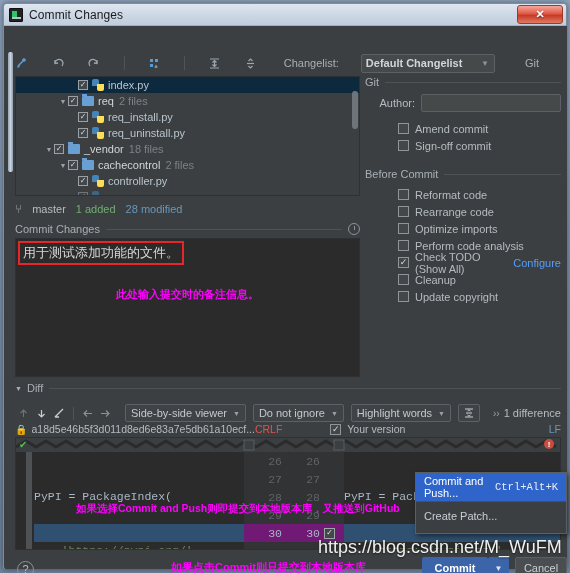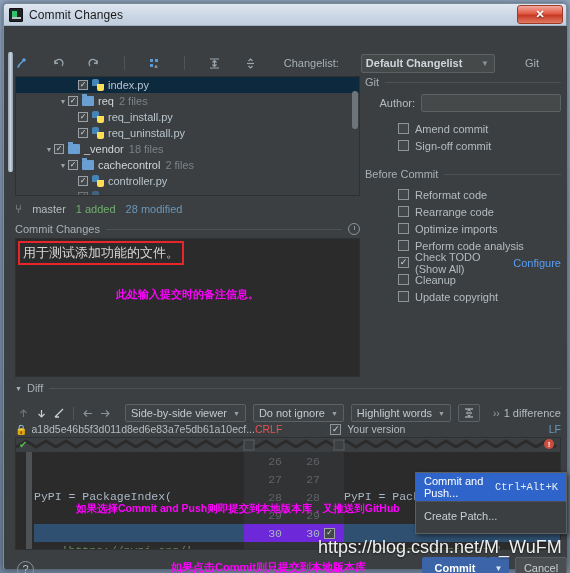--- a/index.html
+++ b/index.html
@@ -257,21 +257,21 @@
     position: absolute; top: 14px; font-family: "Liberation Mono", monospace;
     font-size: 11.5px; line-height: 18px; white-space: pre; overflow: hidden;
   }
   #col-left  { left: 18px;  width: 210px; }
   #col-right { left: 328px; width: 218px; }
   #gutter {
     position: absolute; left: 228px; top: 14px; width: 100px; height: 99px;
     background: #313335;
   }
   .gut-row { height: 18px; display: flex; align-items: center; font-family: "Liberation Mono", monospace; font-size: 11.5px; color: #606366; }
-  .gut-row.hl { background: #6d28d9; color: #a9b7c6; }
+  .gut-row.hl { background: #701a75; color: #a9b7c6; }
   .gut-a { width: 44px; text-align: right; padding-right: 6px; }
   .gut-b { width: 36px; text-align: right; padding-right: 4px; }
   .gut-cb {
     width: 11px; height: 11px; border: 1px solid #9fa6aa; background: #43474a;
     display: inline-flex; align-items: center; justify-content: center;
     color: #dfe4e7; font-size: 9px; line-height: 1;
   }
   .kw { color: #a9b7c6; }
   .str-u { color: #6a8759; text-decoration: underline; }
   #left-marker {

